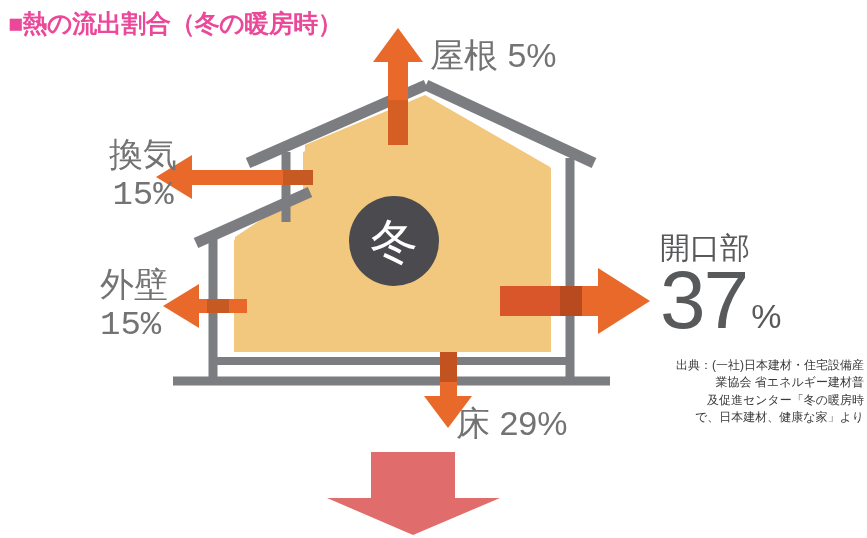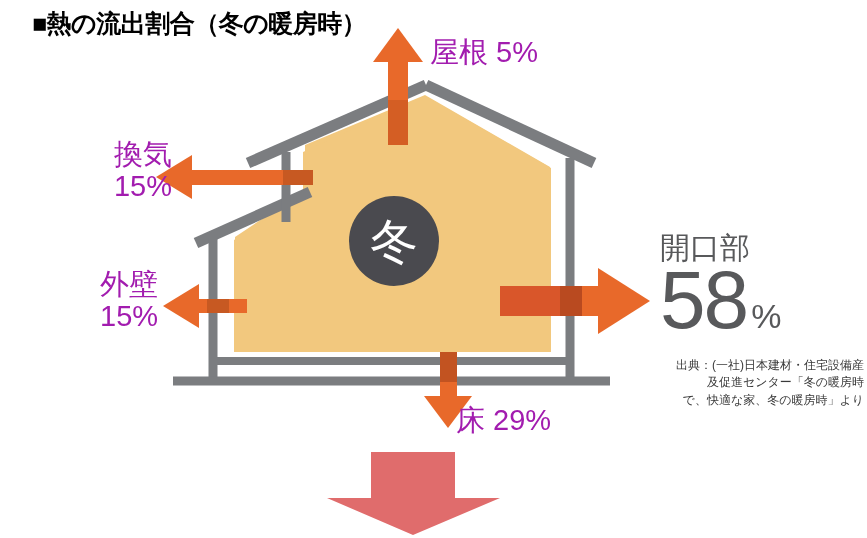--- a/index.html
+++ b/index.html
@@ -20,45 +20,45 @@
   }
 
   
   #title {
     position: absolute;
     left: 8px;
     top: 8px;
     font-size: 25px;
     line-height: 1.2;
     letter-spacing: -0.5px;
-    color: #000000;
+    color: #ec4899;
     font-weight: 700;
     white-space: nowrap;
-    margin-left: 24px;
   }
 
   
   #stage {
     position: absolute;
     left: 0;
     top: 0;
     width: 867px;
     height: 538px;
   }
 
   
   .lbl {
     position: absolute;
-    color: #a21caf;
-    font-size: 29px;
+    color: #737373;
+    font-size: 34px;
     line-height: 1.12;
     white-space: nowrap;
   }
   .lbl.two-line {
     text-align: center;
+    font-family: Liberation Mono, monospace;
   }
 
   #label-roof   { left: 430px; top: 36px; }
   #label-vent   { left: 100px; top: 138px; width: 86px; text-align: center; }
   #label-wall   { left: 100px; top: 268px; width: 86px; text-align: left; }
   #label-floor  { left: 456px; top: 404px; }
 
   
   #opening-block {
     position: absolute;
@@ -182,24 +182,25 @@
   <div class="lbl two-line" id="label-wall">
     <div>外壁</div>
     <div>15%</div>
   </div>
 
   <div class="lbl" id="label-floor">床 29%</div>
 
   <div id="opening-block">
     <div id="opening-name">開口部</div>
     <div id="opening-figure">
-      <span id="opening-value">58</span>
+      <span id="opening-value">37</span>
       <span id="opening-unit">%</span>
     </div>
   </div>
 
   <div id="source">
     <div class="src-line">出典：(一社)日本建材・住宅設備産</div>
+    <div class="src-line indent">業協会 省エネルギー建材普</div>
     <div class="src-line indent">及促進センター「冬の暖房時</div>
-    <div class="src-line indent">で、快適な家、冬の暖房時」より</div>
+    <div class="src-line indent">で、日本建材、健康な家」より</div>
   </div>
 
 </div>
 
 </body></html>

